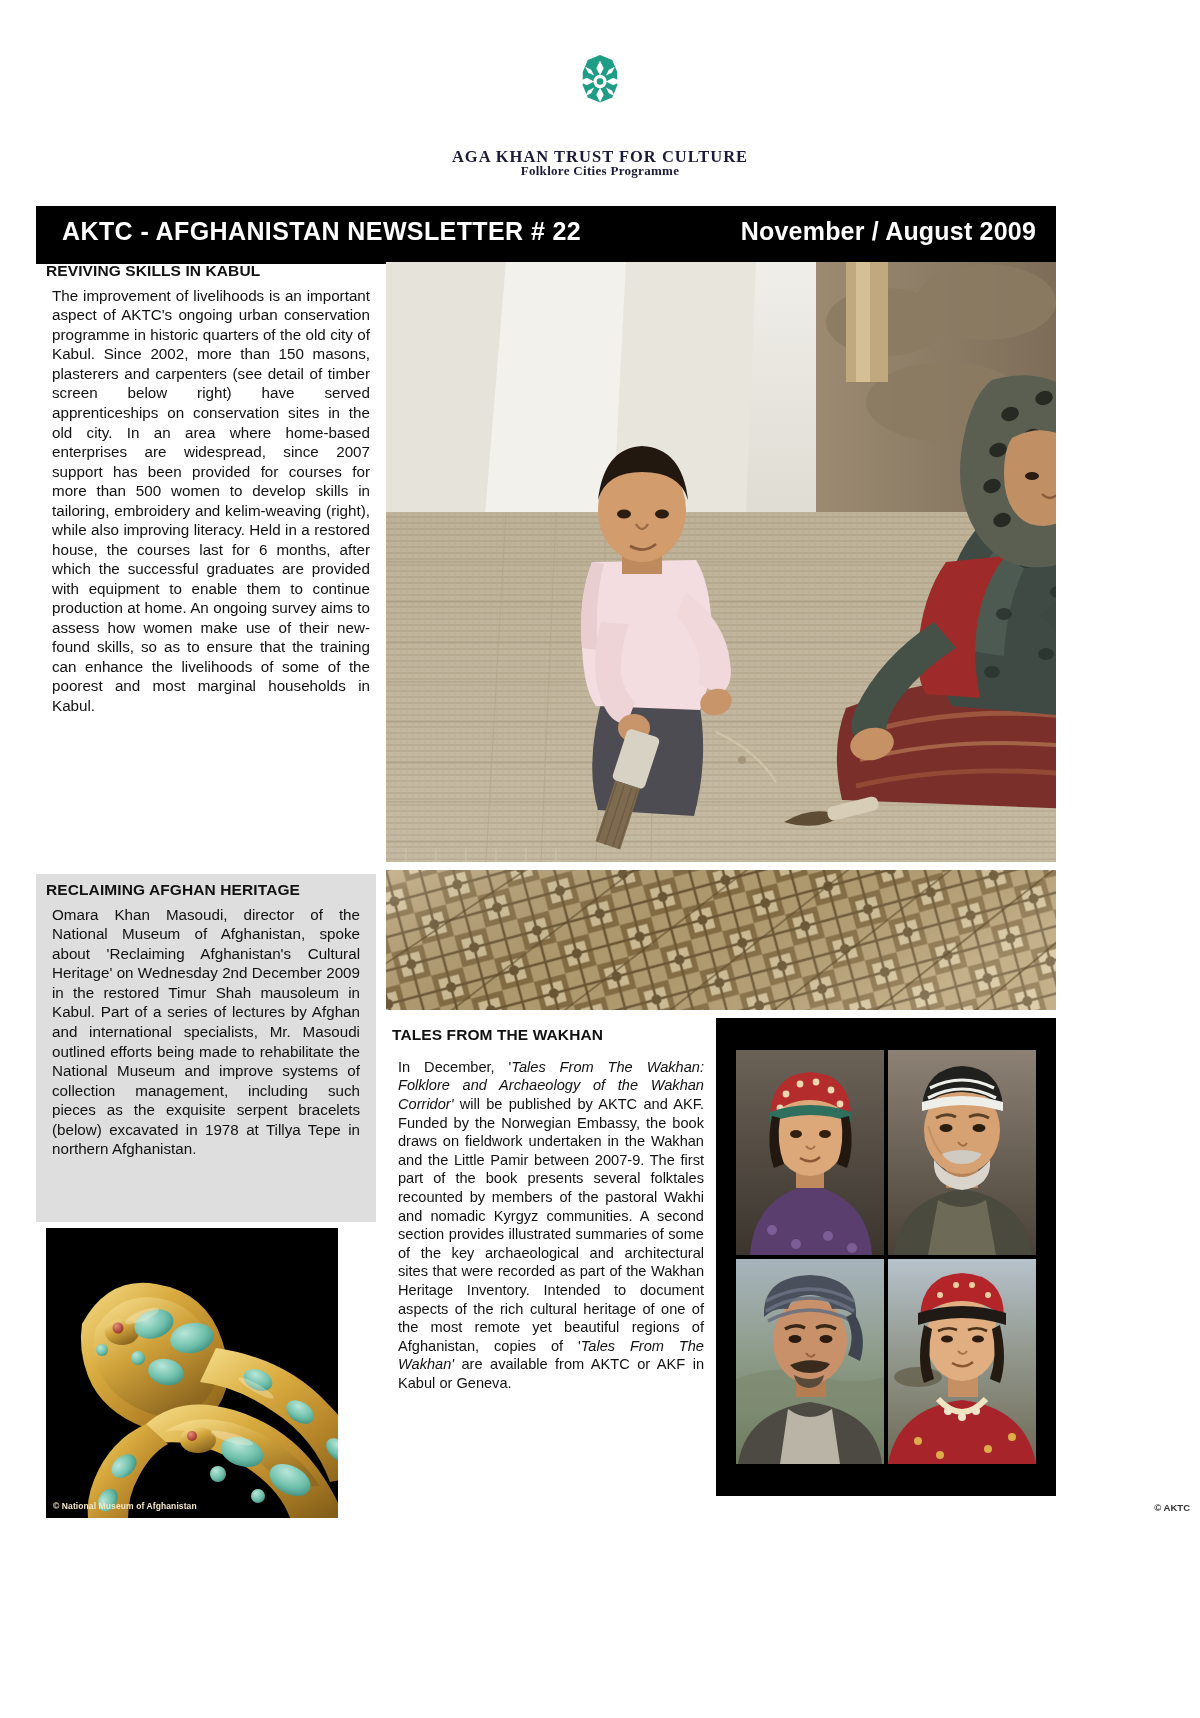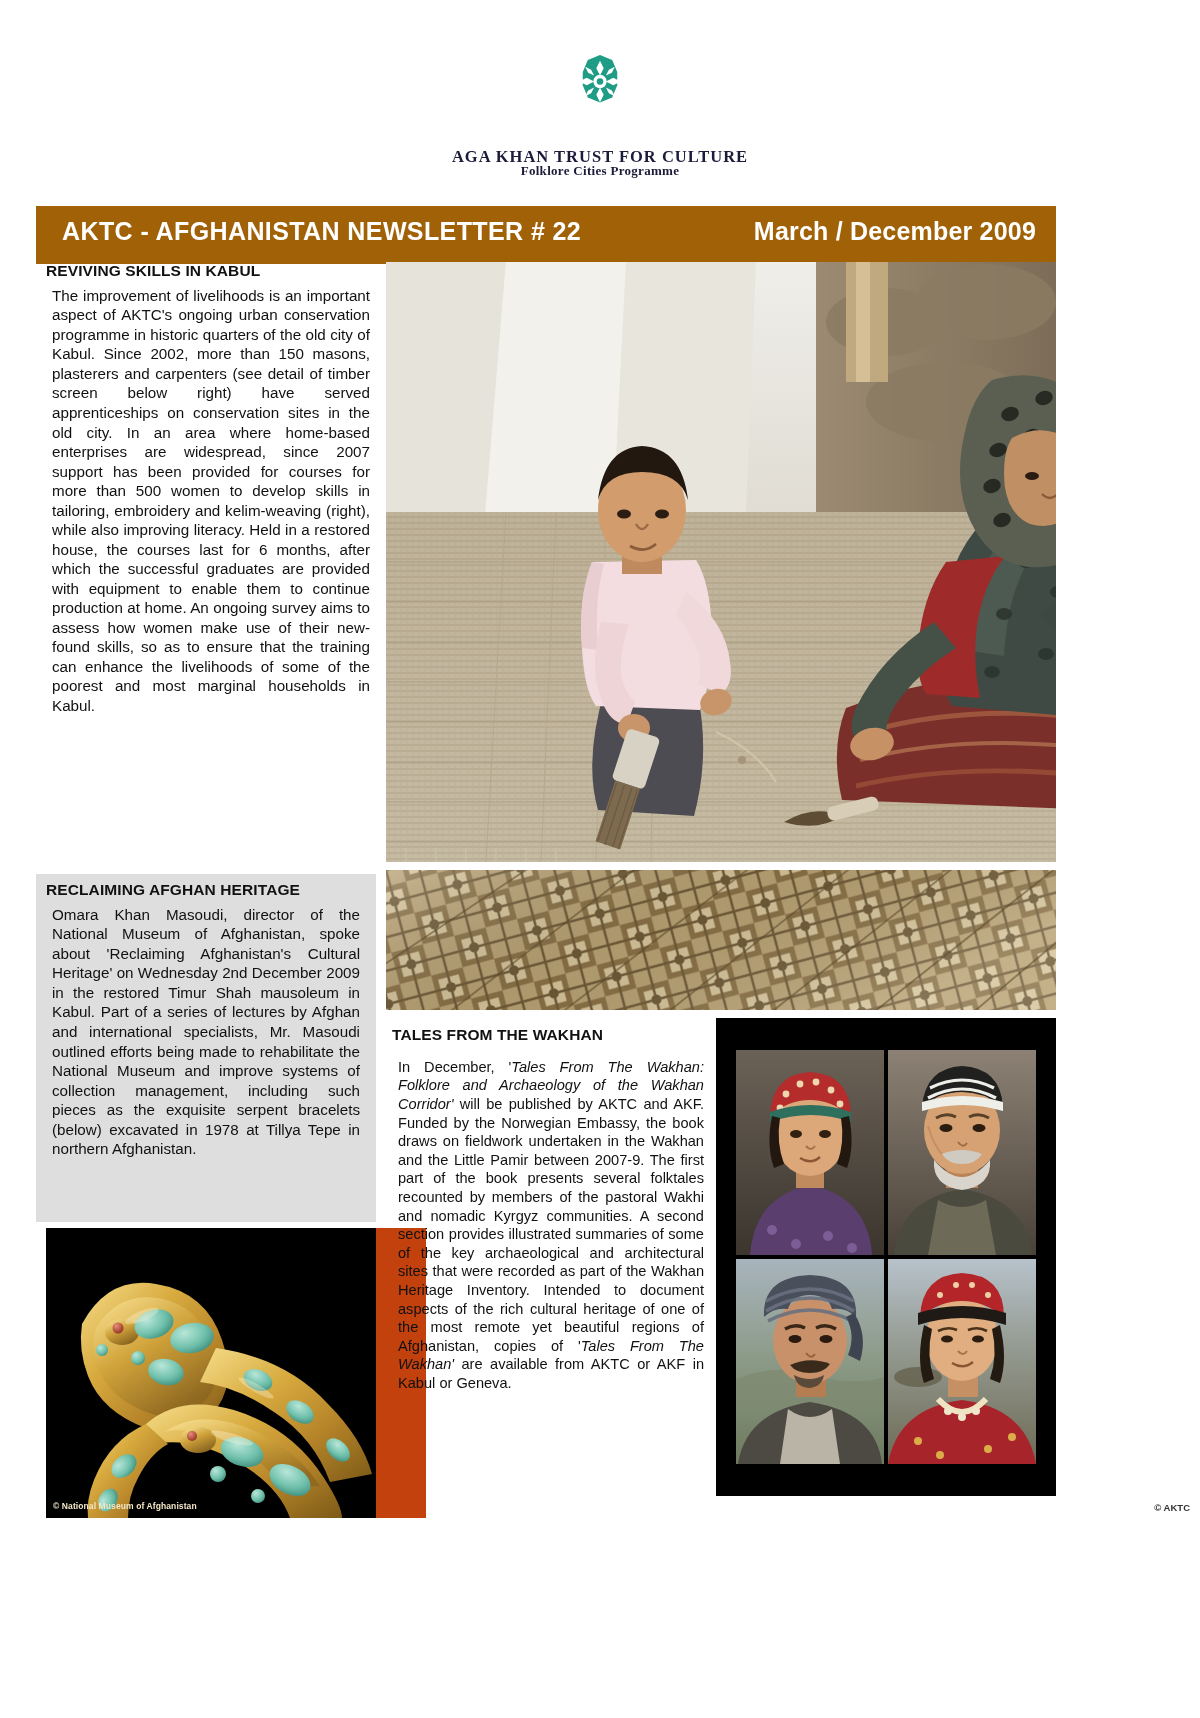--- a/index.html
+++ b/index.html
@@ -22,21 +22,21 @@
   }
   .org-sub{
     position:absolute;left:0;top:163px;width:1200px;text-align:center;
     font-family:"Liberation Serif","DejaVu Serif",serif;
     font-size:13px;font-weight:bold;letter-spacing:.3px;color:#1b1b3a;
   }
 
   
   .banner{
     position:absolute;left:36px;top:206px;width:1020px;height:58px;
-    background:#a16207;
+    background:#000000;
   }
   .banner-left{
     position:absolute;left:26px;top:11px;
     font-size:25px;font-weight:bold;color:#fff;letter-spacing:.4px;
     white-space:nowrap;
   }
   .banner-right{
     position:absolute;right:20px;top:11px;
     font-size:25px;font-weight:bold;color:#fff;letter-spacing:.2px;
     white-space:nowrap;
@@ -71,22 +71,22 @@
 
   
   .art2{
     position:absolute;left:36px;top:874px;width:340px;height:348px;
     background:#dedede;
   }
   .art2-inner{position:absolute;left:10px;top:7px;width:320px;}
 
   
   .photo3{
-    position:absolute;left:46px;top:1228px;width:380px;height:290px;
-    background:#c2410c;overflow:hidden;
+    position:absolute;left:46px;top:1228px;width:292px;height:290px;
+    background:#a21caf;overflow:hidden;
   }
   .credit-museum{
     position:absolute;left:7px;bottom:7px;
     font-size:8.5px;font-weight:bold;color:#f2e7c8;letter-spacing:.1px;
     white-space:nowrap;z-index:5;
   }
 
   
   .art3{position:absolute;left:392px;top:1026px;width:318px;}
   .art3 .headline{margin-bottom:14px;}
@@ -139,21 +139,21 @@
         </svg>
       </span>
     </div>
 
     <div class="org-name">AGA KHAN TRUST FOR CULTURE</div>
     <div class="org-sub">Folklore Cities Programme</div>
   </div>
 
   <div class="banner">
     <div class="banner-left">AKTC - AFGHANISTAN  NEWSLETTER  # 22</div>
-    <div class="banner-right">March  / December 2009</div>
+    <div class="banner-right">November  / August 2009</div>
   </div>
 
   <div class="art1">
     <h2 class="headline">REVIVING SKILLS IN KABUL</h2>
     <p class="body-text">The improvement of livelihoods is an important aspect of AKTC's ongoing urban conservation programme in historic quarters of the old city of Kabul. Since 2002, more than 150 masons, plasterers and carpenters (see detail of timber screen below right) have served apprenticeships on conservation sites in the old city. In an area where home-based enterprises are widespread, since 2007 support has been provided for courses for more than 500 women to develop skills in tailoring, embroidery and kelim-weaving (right), while also improving literacy. Held in a restored house, the courses last for 6 months, after which the successful graduates are provided with equipment to enable them to continue production at home. An ongoing survey aims to assess how women make use of their new-found skills, so as to ensure that the training can enhance the livelihoods of some of the poorest and most marginal households in Kabul.</p>
   </div>
 
   <div class="photo1">
     <svg width="670" height="600" viewBox="0 0 670 600" xmlns="http://www.w3.org/2000/svg">
       <defs>

